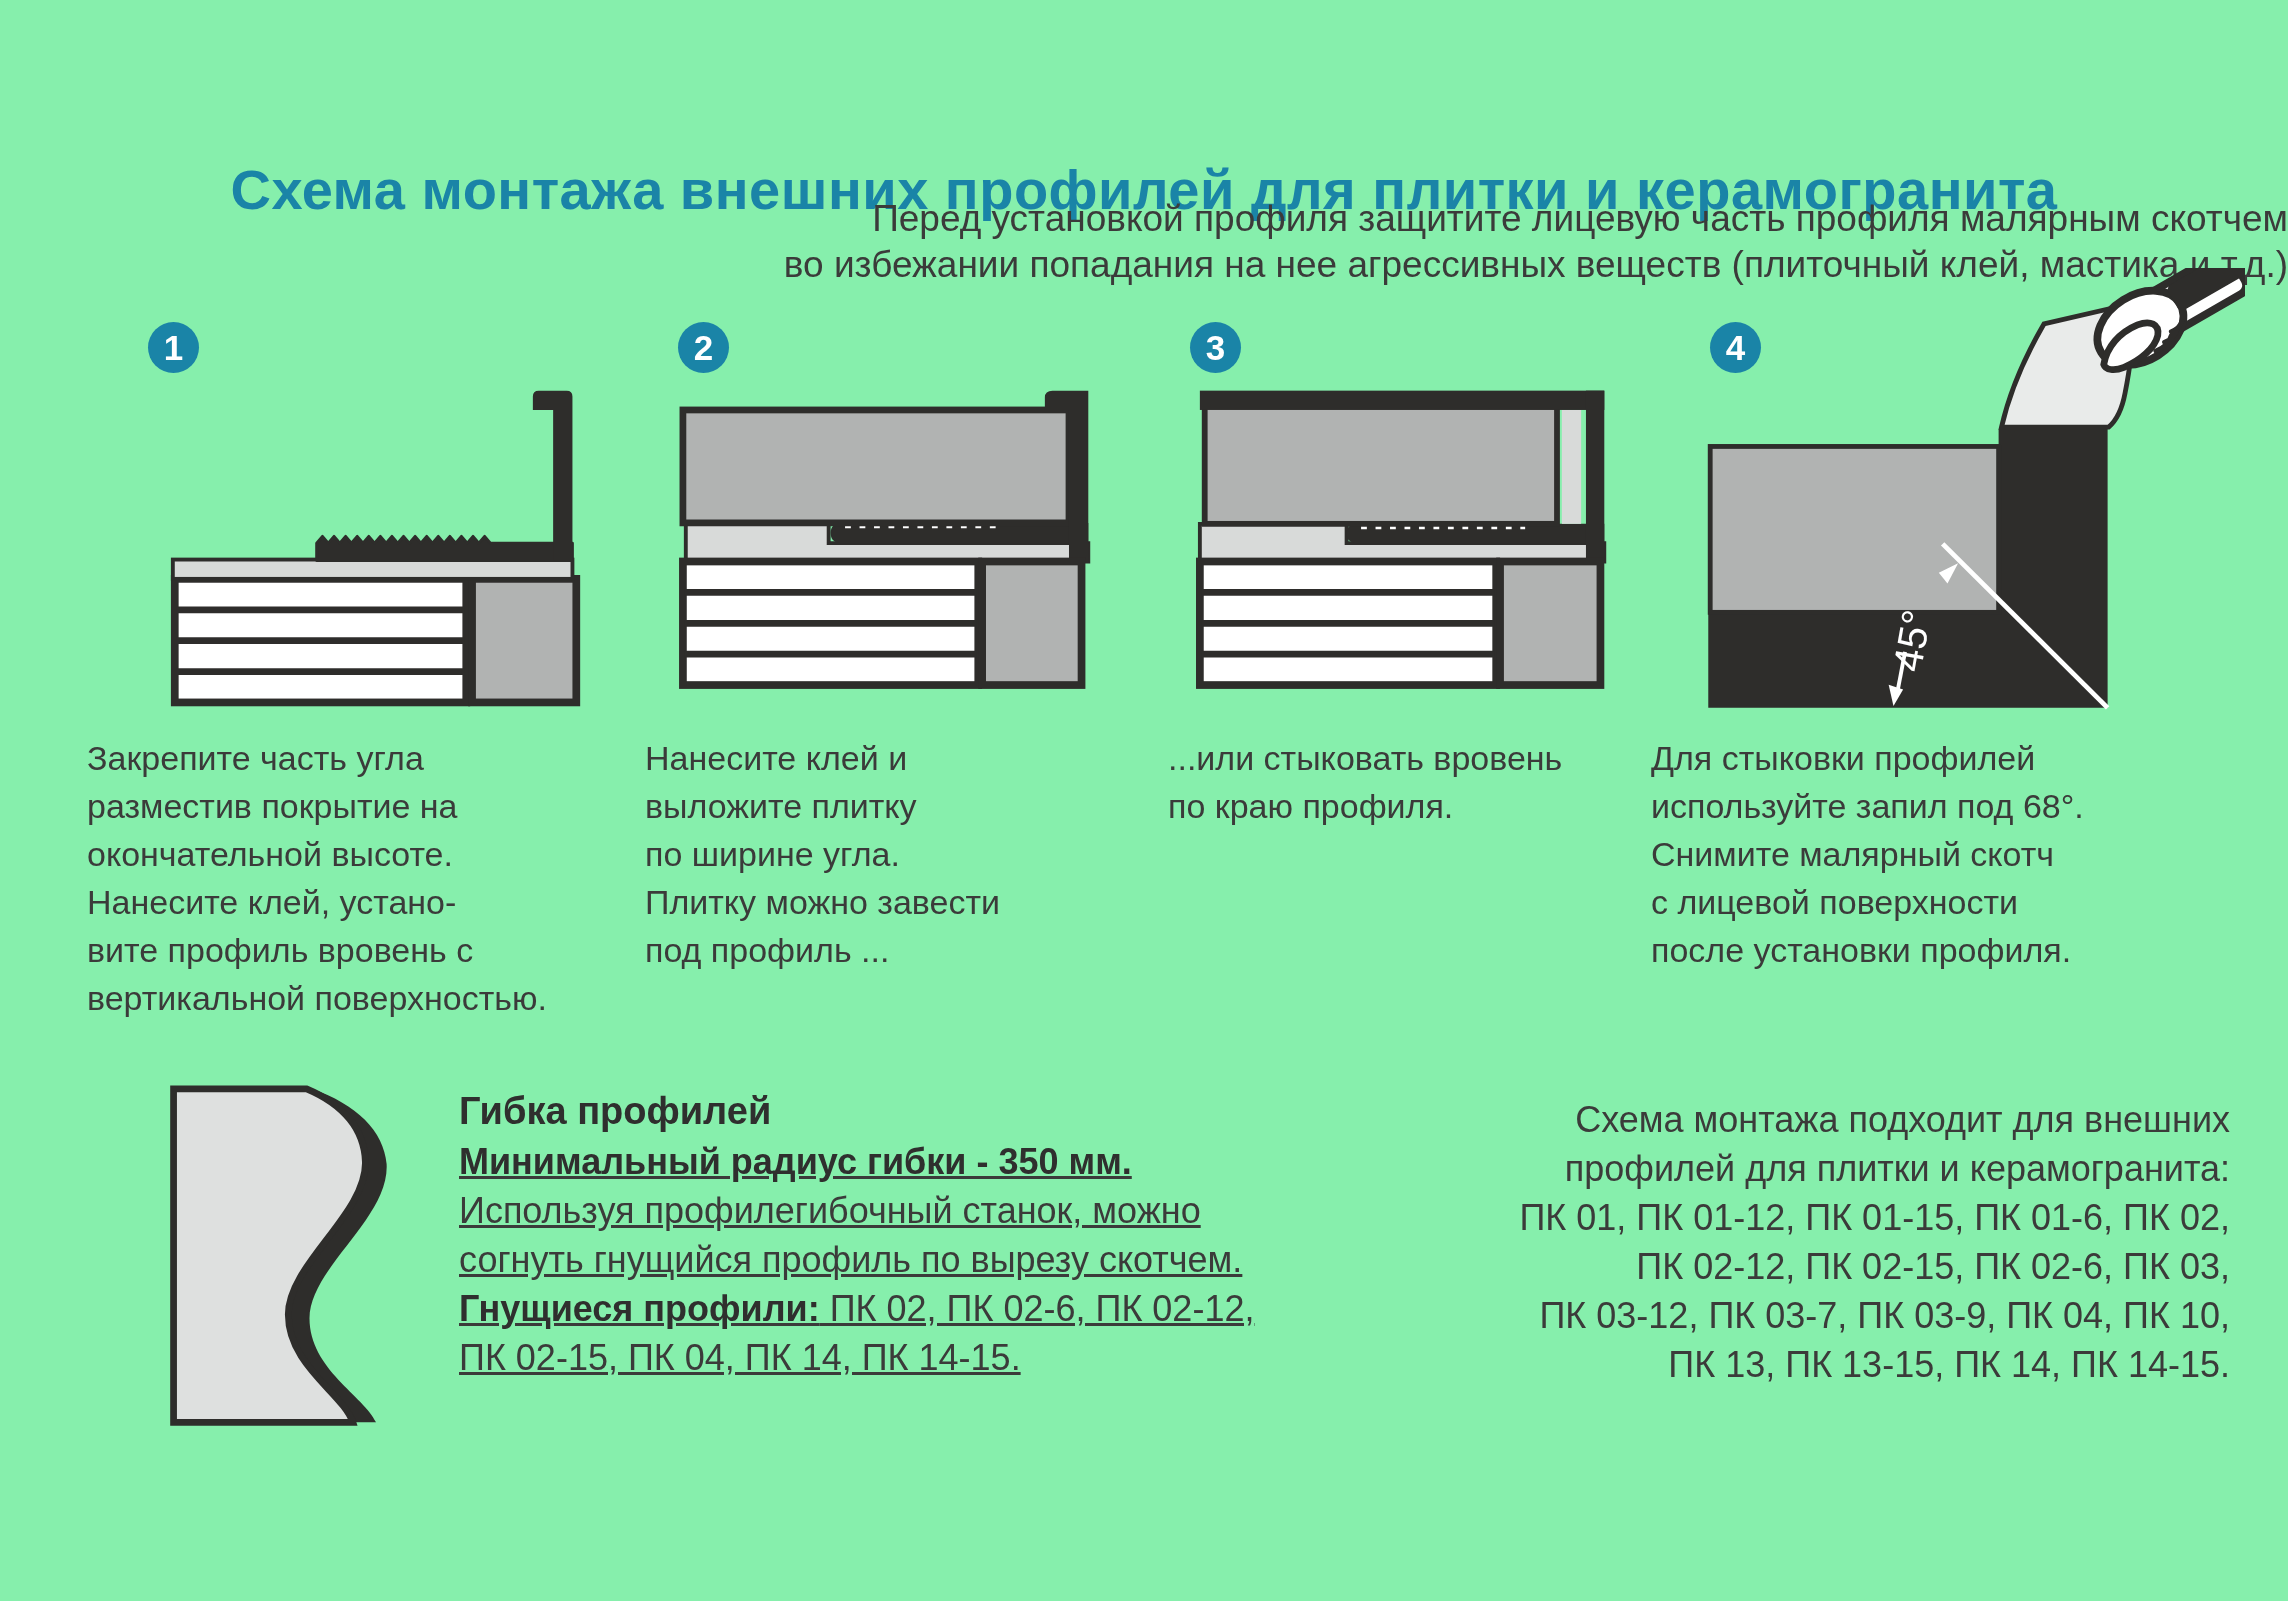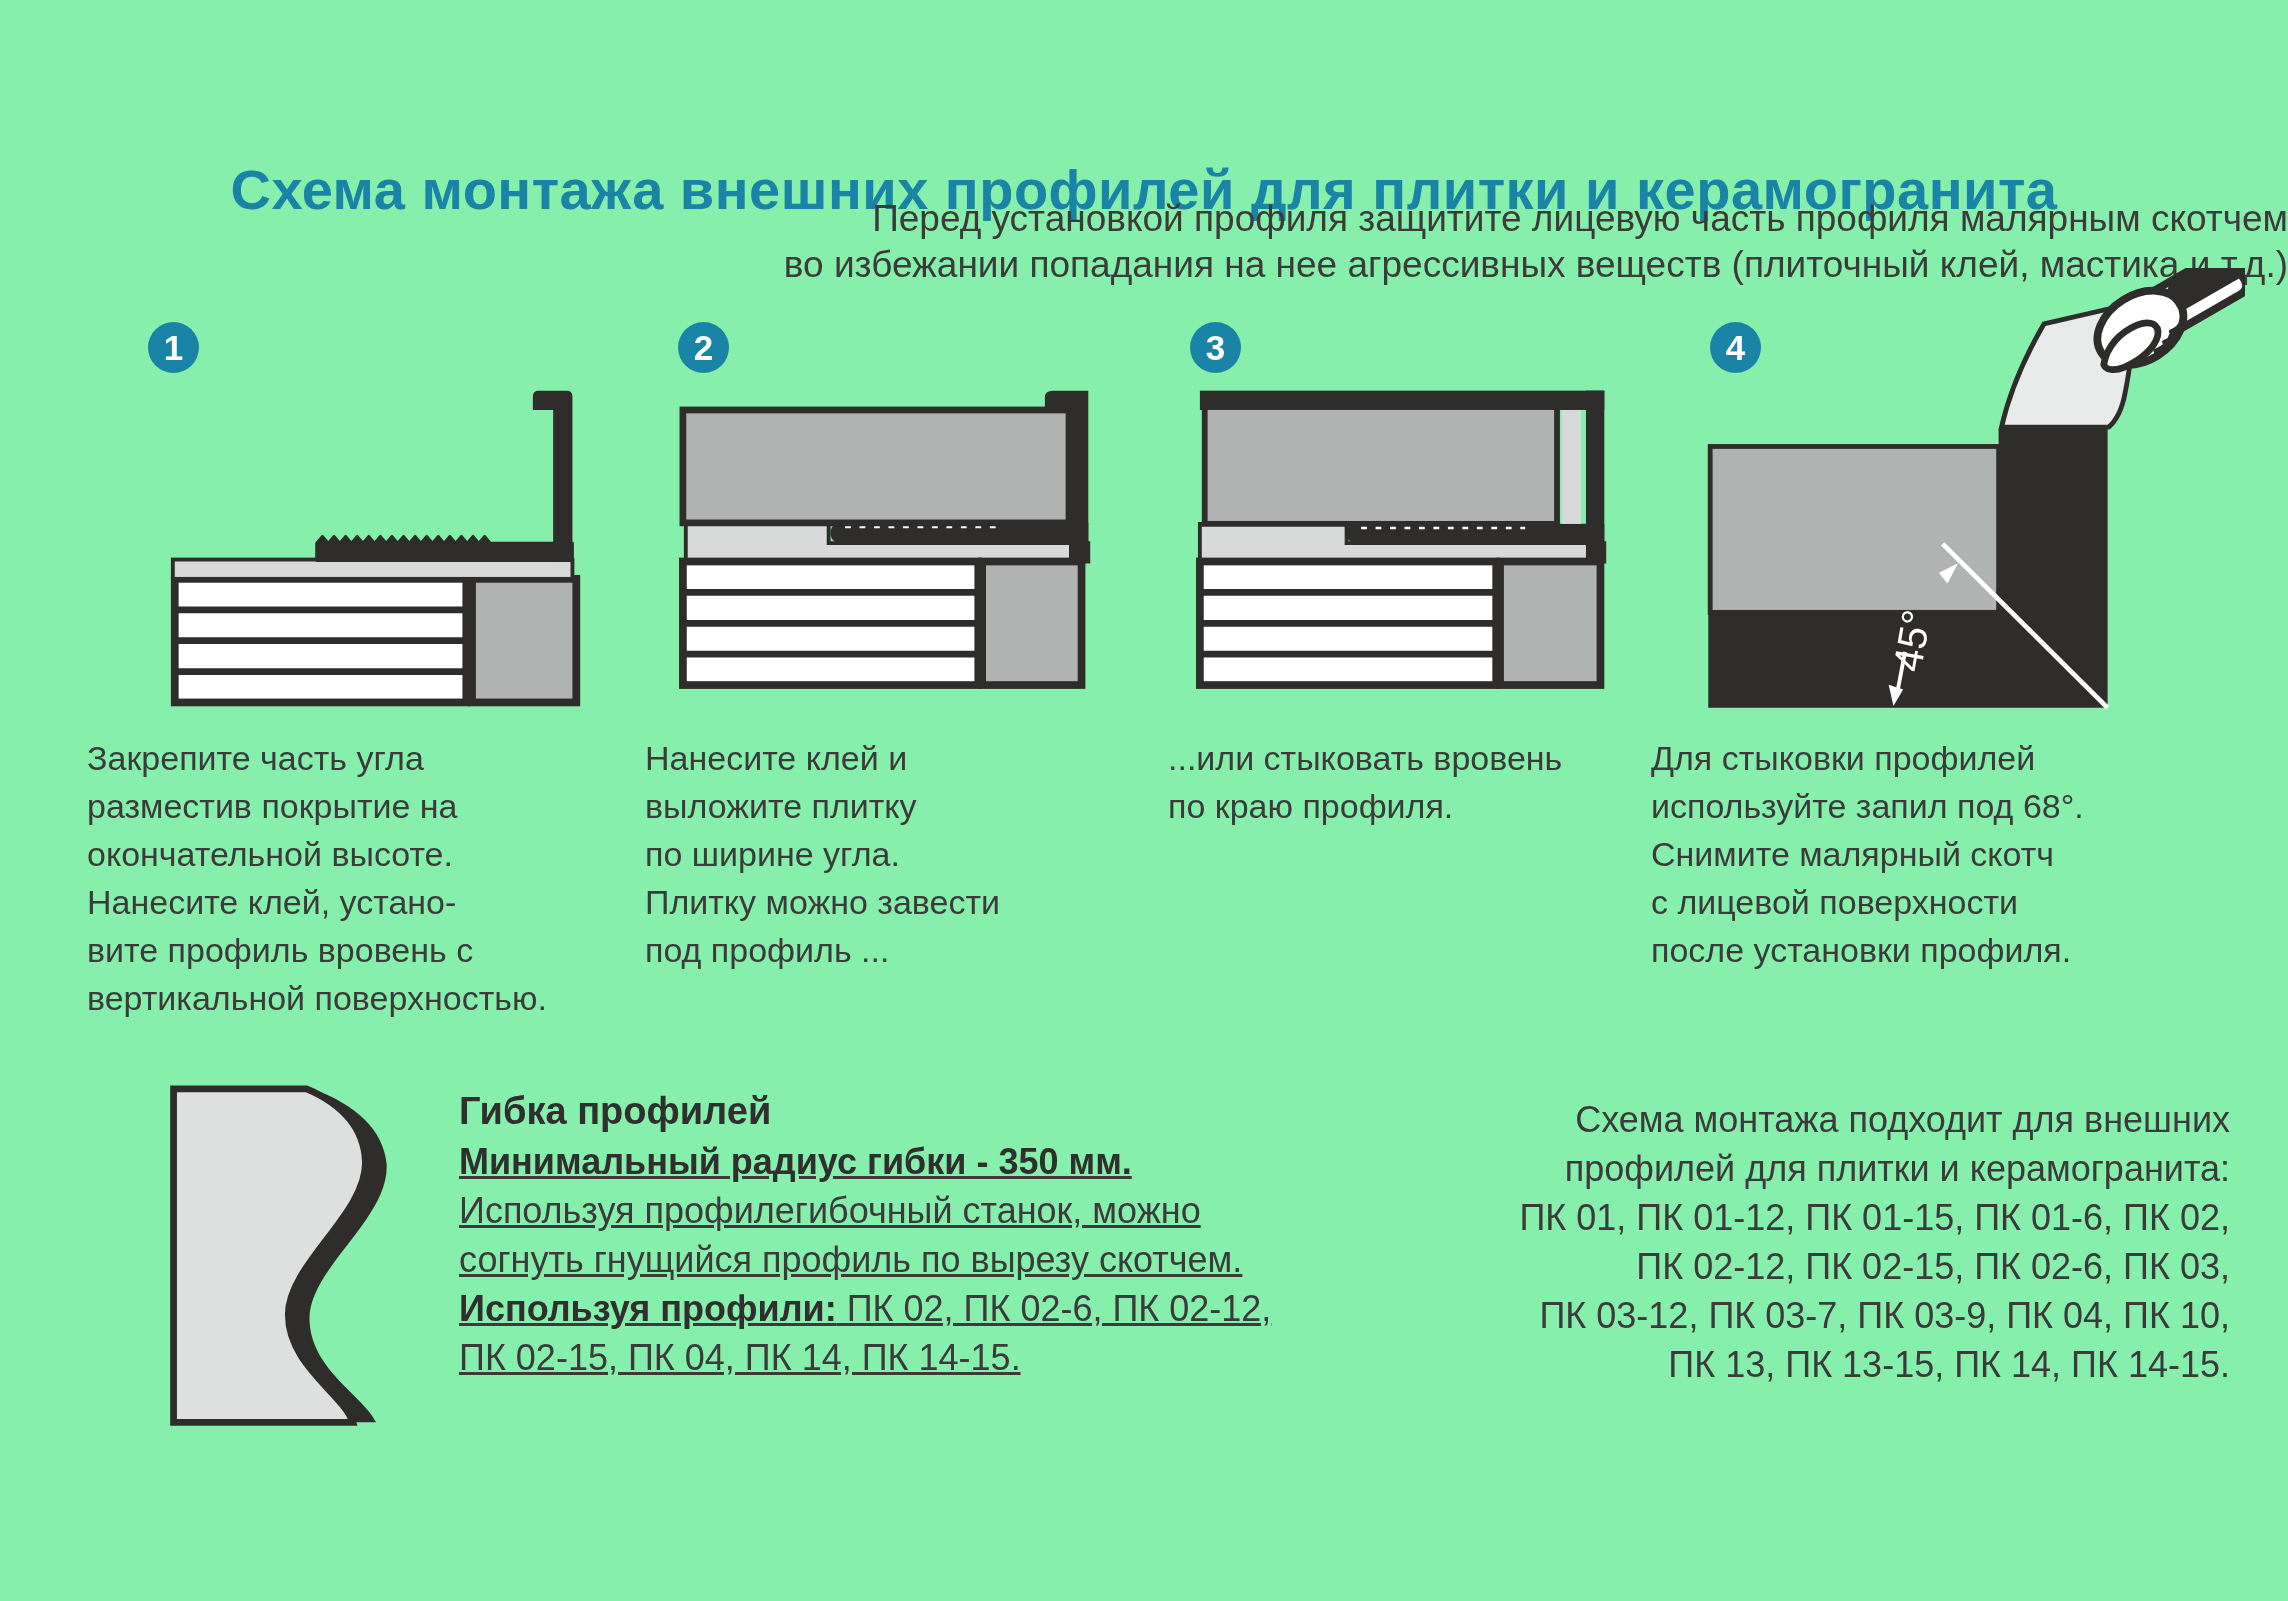--- a/index.html
+++ b/index.html
@@ -137,21 +137,21 @@
   <svg class="diagram" style="left:162px;top:1077px" width="241" height="362" viewBox="0 0 250 375">
     <path d="M12,12 L155,12 C202,28 230,56 233,90 C236,146 153,198 153,250 C153,303 210,331 222,358 L12,358 Z" fill="#2E2D2B"></path>
     <path d="M12,12 L150,12 C188,28 210,54 211,88 C212,142 131,194 131,246 C131,299 188,328 198,358 L12,358 Z" fill="#DEE0DF" stroke="#2E2D2B" stroke-width="7"></path>
   </svg>
 
   <h2 class="bend-head">Гибка профилей</h2>
   <div class="bend-text">
     <p class="bold">Минимальный радиус гибки - 350 мм.</p>
     <p>Используя профилегибочный станок, можно
 согнуть гнущийся профиль по вырезу скотчем.</p>
-    <p><span class="bold">Используя профили:</span><span> ПК 02, ПК 02-6, ПК 02-12,
+    <p><span class="bold">Гнущиеся профили:</span><span> ПК 02, ПК 02-6, ПК 02-12,
 ПК 02-15, ПК 04, ПК 14, ПК 14-15.</span></p>
   </div>
 
   <div class="compat">Схема монтажа подходит для внешних
 профилей для плитки и керамогранита:
 ПК 01, ПК 01-12, ПК 01-15, ПК 01-6, ПК 02,
 ПК 02-12, ПК 02-15, ПК 02-6, ПК 03,
 ПК 03-12, ПК 03-7, ПК 03-9, ПК 04, ПК 10,
 ПК 13, ПК 13-15, ПК 14, ПК 14-15.</div>
 

